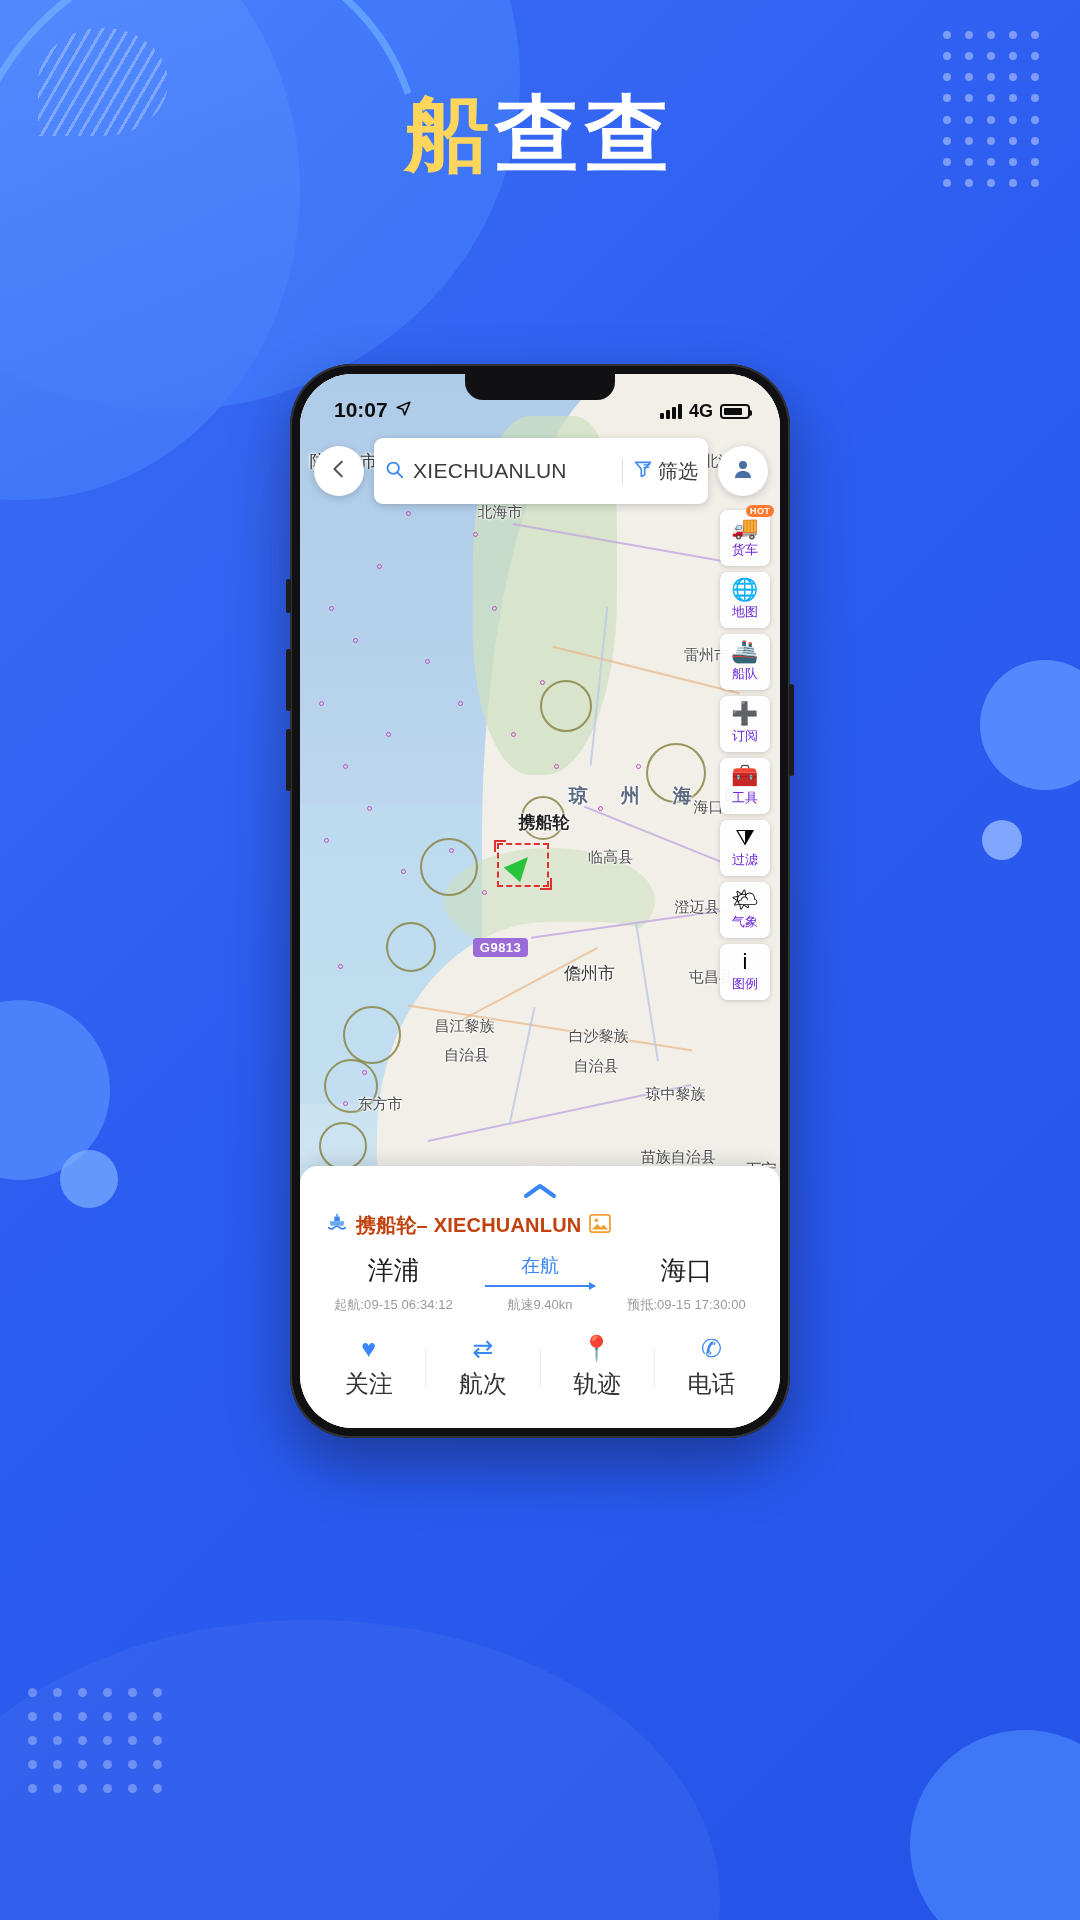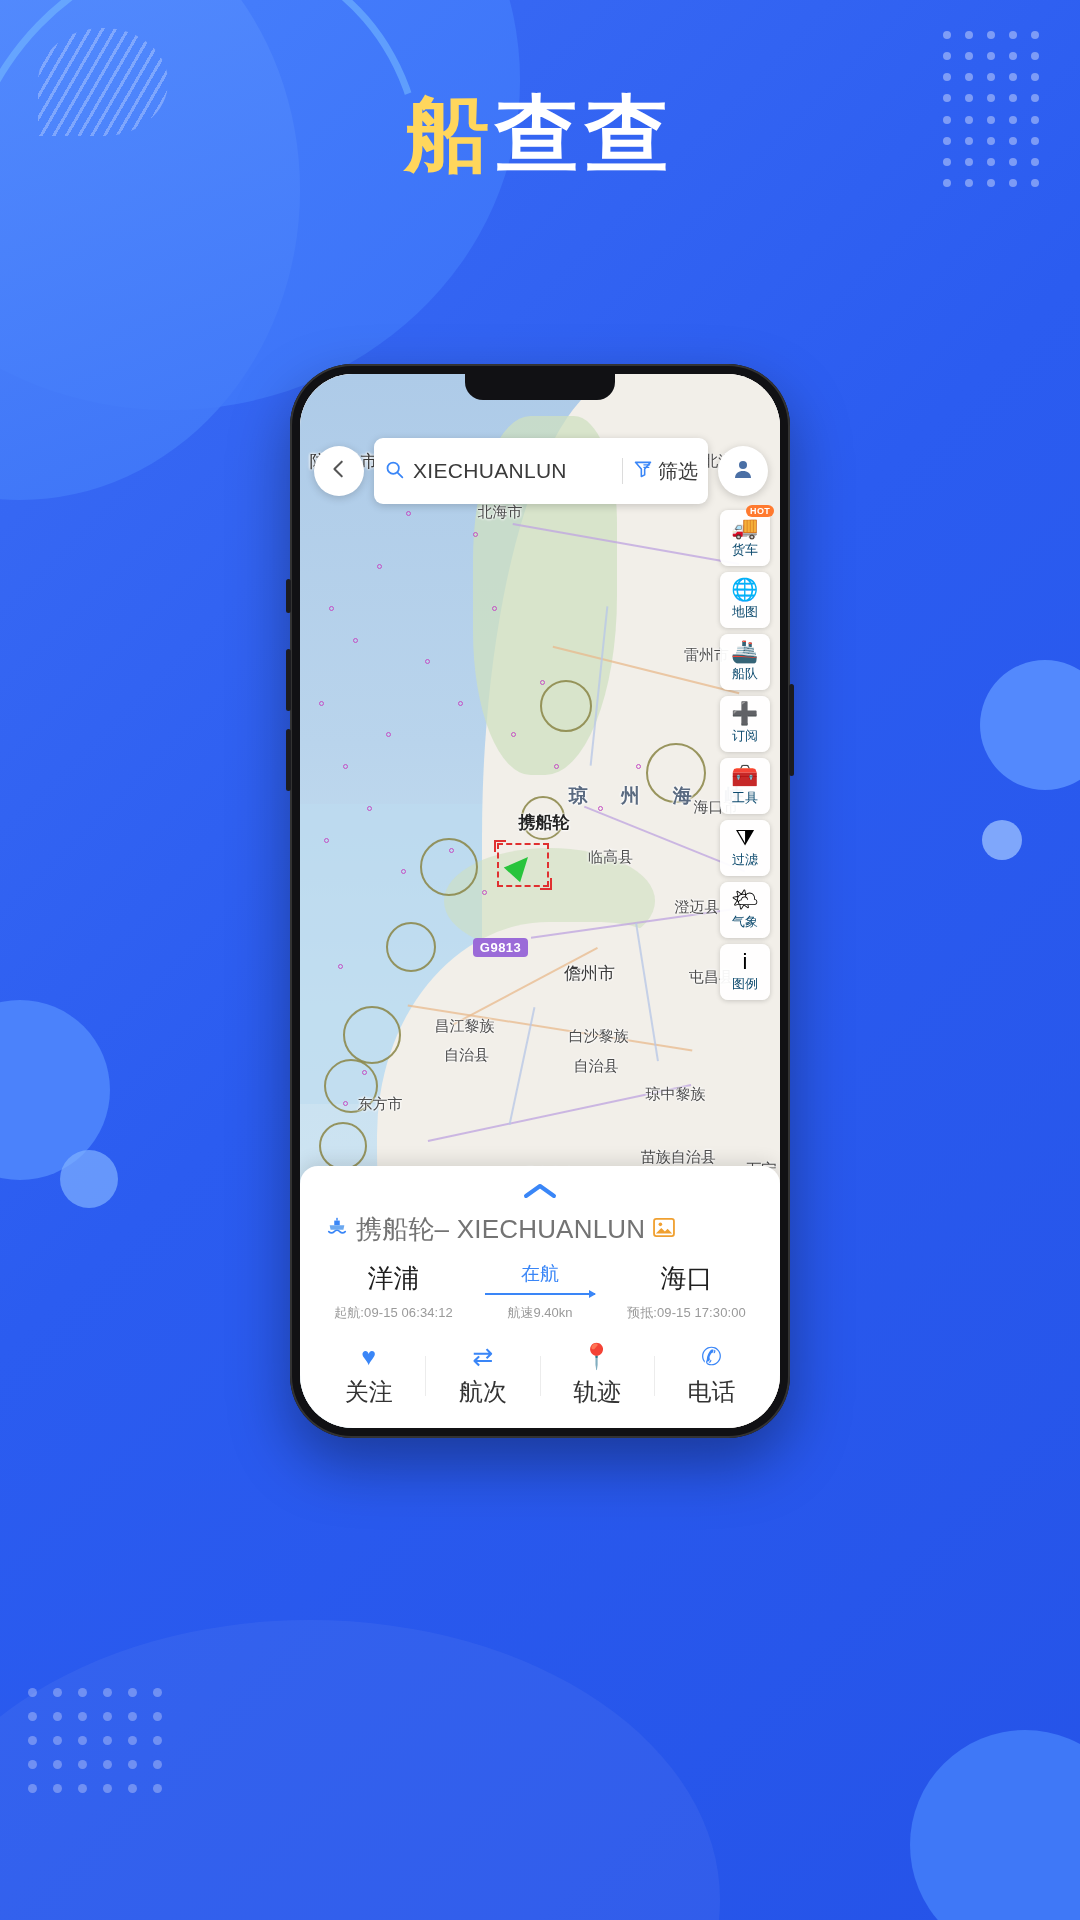--- a/index.html
+++ b/index.html
@@ -166,36 +166,36 @@
   }
 
   
   .toolbar { position:absolute; right:10px; top:136px; z-index:28; display:flex; flex-direction:column; gap:6px; }
   .tool {
     width:50px; height:56px; background:rgba(255,255,255,.94); border-radius:8px;
     display:flex; flex-direction:column; align-items:center; justify-content:center; gap:2px;
     box-shadow:0 1px 5px rgba(0,0,0,.18); position:relative;
   }
   .tool .ticon { font-size:22px; line-height:1; }
-  .tool .tlabel { font-size:13px; color:#0c4a6e; letter-spacing:0; }
+  .tool .tlabel { font-size:13px; color:#6d28d9; letter-spacing:0; }
   .hot-badge {
     position:absolute; right:-4px; top:-5px; background:#ff7a2f; color:#fff;
     font-size:9px; font-weight:bold; padding:1px 4px; border-radius:6px; letter-spacing:.3px;
   }
 
   
   .sheet {
     position:absolute; left:0; right:0; bottom:0; height:262px; z-index:35;
     background:#fff; border-radius:18px 18px 53px 53px; box-shadow:0 -4px 18px rgba(0,0,0,.12);
     padding:6px 0 0 0;
   }
   .sheet-handle { display:flex; justify-content:center; padding:6px 0 2px; }
   .chev-up { color:#3a86f7; font-size:26px; line-height:1; font-weight:bold; }
   .ship-title-row { display:flex; align-items:center; gap:8px; padding:6px 26px 0; }
-  .ship-name { font-size:26px; color:#737373; letter-spacing:.2px; }
+  .ship-name { font-size:20px; color:#c2410c; letter-spacing:.2px;font-weight:bold; }
   .ship-ico { font-size:20px; }
   .img-ico { font-size:19px; }
   .route { display:flex; align-items:flex-start; justify-content:space-between; padding:14px 26px 0;gap:8px; }
   .route-col { text-align:center; flex:1; }
   .route-port { font-size:26px; color:#1f1f1f; }
   .route-sub { font-size:13px; color:#9a9a9a; margin-top:8px; letter-spacing:.1px; }
   .route-mid { flex:1.05; text-align:center; position:relative; }
   .route-status { font-size:19px; color:#3a86f7; }
   .route-line { height:2px; background:#3a86f7; margin:6px 16px 0; position:relative; }
   .route-line::after{content:"";position:absolute;right:-1px;top:-3px;border-left:7px solid #3a86f7;border-top:4px solid transparent;border-bottom:4px solid transparent;}
@@ -391,20 +391,42 @@
           <div class="maplabel" style="left: 12%; top: 68.4%;">东方市</div>
           <div class="maplabel" style="left: 72%; top: 67.5%;">琼中黎族</div>
           <div class="maplabel" style="left: 71%; top: 70.3%; margin-top: 33px;">苗族自治县</div>
           <div class="maplabel" style="left: 46%; top: 75%;">乐东黎族</div>
           <div class="maplabel" style="left: 66%; top: 76%;">保亭黎族</div>
           <div class="maplabel" style="left: 93%; top: 74.6%;">万宁</div>
           <div class="maplabel sea-lbl" style="left: 56%; top: 38.8%;">琼　州　海　峡</div>
         </div>
     </div>
 
+    <div class="statusbar">
+      <div class="sb-left">
+        <span>10:07</span>
+        <span>
+          <svg width="17" height="17" viewBox="0 0 24 24">
+              <path d="M21 3 3 10.5l8 2.5 2.5 8z" fill="none" stroke="#0d0d0d" stroke-width="2.2" stroke-linejoin="round"></path>
+            </svg>
+        </span>
+      </div>
+      <div class="sb-right">
+        <span class="bars">
+            <i></i>
+            <i></i>
+            <i></i>
+            <i></i>
+          </span>
+        <span class="net">4G</span>
+        <span class="batt">
+            <i></i>
+          </span>
+      </div>
+    </div>
     <div class="notch"></div>
 
     <div class="searchrow">
       <div class="back-btn">
         <span>
           <svg width="22" height="22" viewBox="0 0 24 24">
               <path d="M15 4 7 12l8 8" fill="none" stroke="#555" stroke-width="2.2" stroke-linecap="round" stroke-linejoin="round"></path>
             </svg>
         </span>
       </div>

